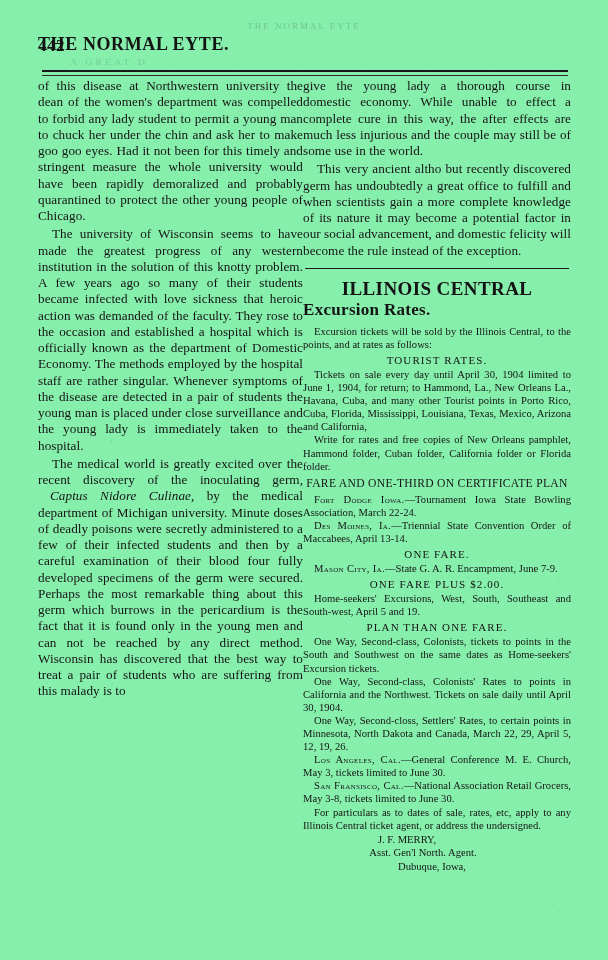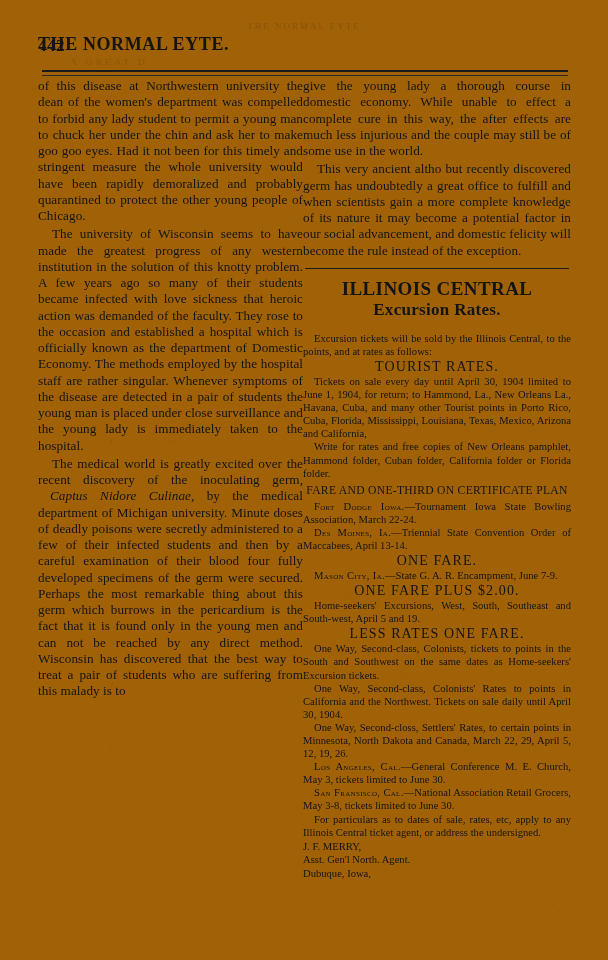--- a/index.html
+++ b/index.html
@@ -11,21 +11,21 @@
     width: 608px;
     height: 960px;
     overflow: hidden;
     font-family: "Liberation Serif", "DejaVu Serif", serif;
     color: #141414;
     position: relative;
   }
   .page {
     position: absolute;
     inset: 0;
-    background: #a16207;
+    background: #86efac;
   }
   
   .page::before {
     content: "";
     position: absolute;
     inset: 0;
     background:
       radial-gradient(circle at 12% 22%, rgba(0,0,0,0.035) 0 1px, transparent 1px),
       radial-gradient(circle at 47% 9%, rgba(0,0,0,0.03) 0 1px, transparent 1px),
       radial-gradient(circle at 73% 38%, rgba(0,0,0,0.035) 0 1px, transparent 1px),
@@ -129,58 +129,57 @@
   }
   .ad-head1 {
     text-align: center;
     font-weight: bold;
     font-size: 19px;
     letter-spacing: .4px;
     margin-top: 9px;
     line-height: 22px;
   }
   .ad-head2 {
-    text-align: center;
     font-weight: bold;
     font-size: 17px;
     letter-spacing: .3px;
     line-height: 20px;
-    margin-bottom: 12px;
+    margin-bottom: 5px;
   }
   p.ad {
     margin: 0;
     font-size: 10.6px;
     line-height: 13.1px;
     text-align: justify;
     letter-spacing: .02px;
   }
   p.ad.indent { text-indent: 11px; }
   .ad-sub {
     text-align: center;
-    font-size: 14px;
+    font-size: 11px;
     letter-spacing: 1.1px;
     margin: 2px 0 1px 0;
     line-height: 14px;
   }
   .ad-sub-wide {
     text-align: center;
     font-size: 11.6px;
     letter-spacing: .3px;
     margin: 4px 0 2px 0;
     line-height: 14px;
     font-weight: normal;
   }
   .sc {
     font-variant: small-caps;
     letter-spacing: .3px;
   }
   .sig {
     font-size: 10.6px;
     line-height: 13.4px;
-    text-align: left;
+    text-align: center;
     padding-right: 16px;
   }
   .sig-1 { padding-right: 60px; }
   .sig-2 { padding-right: 28px; }
   .sig-3 { padding-right: 10px; }
   .signature-wrap { margin-top: 1px; }
 </style>
 </head>
 <body>
 
@@ -223,21 +222,21 @@
       <div class="ad-sub-wide">FARE AND ONE-THIRD ON CERTIFICATE PLAN</div>
       <p class="ad indent"><span class="sc">Fort Dodge Iowa.</span><span>—Tournament Iowa State Bowling Association, March 22-24.</span></p>
       <p class="ad indent"><span class="sc">Des Moines, Ia.</span><span>—Triennial State Convention Order of Maccabees, April 13-14.</span></p>
 
       <div class="ad-sub">ONE FARE.</div>
       <p class="ad indent"><span class="sc">Mason City, Ia.</span><span>—State G. A. R. Encampment, June 7-9.</span></p>
 
       <div class="ad-sub">ONE FARE PLUS $2.00.</div>
       <p class="ad indent">Home-seekers' Excursions, West, South, Southeast and South-west, April 5 and 19.</p>
 
-      <div class="ad-sub">LESS RATES ONE FARE.</div>
+      <div class="ad-sub">PLAN THAN ONE FARE.</div>
       <p class="ad indent">One Way, Second-class, Colonists, tickets to points in the South and Southwest on the same dates as Home-seekers' Excursion tickets.</p>
       <p class="ad indent">One Way, Second-class, Colonists' Rates to points in California and the Northwest. Tickets on sale daily until April 30, 1904.</p>
       <p class="ad indent">One Way, Second-closs, Settlers' Rates, to certain points in Minnesota, North Dakota and Canada, March 22, 29, April 5, 12, 19, 26.</p>
 
       <p class="ad indent"><span class="sc">Los Angeles, Cal.</span><span>—General Conference M. E. Church, May 3, tickets limited to June 30.</span></p>
       <p class="ad indent"><span class="sc">San Fransisco, Cal.</span><span>—National Association Retail Grocers, May 3-8, tickets limited to June 30.</span></p>
 
       <p class="ad indent">For particulars as to dates of sale, rates, etc, apply to any Illinois Central ticket agent, or address the undersigned.</p>
 
       <div class="signature-wrap">

